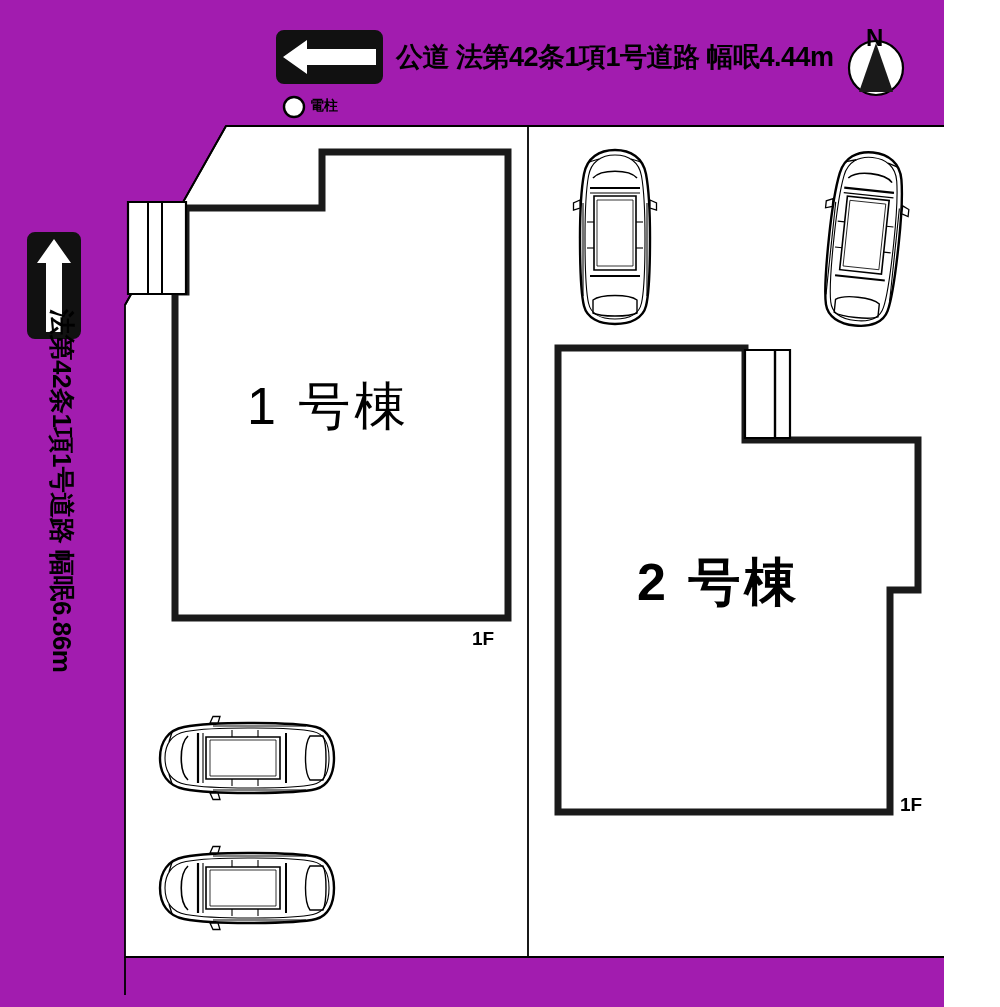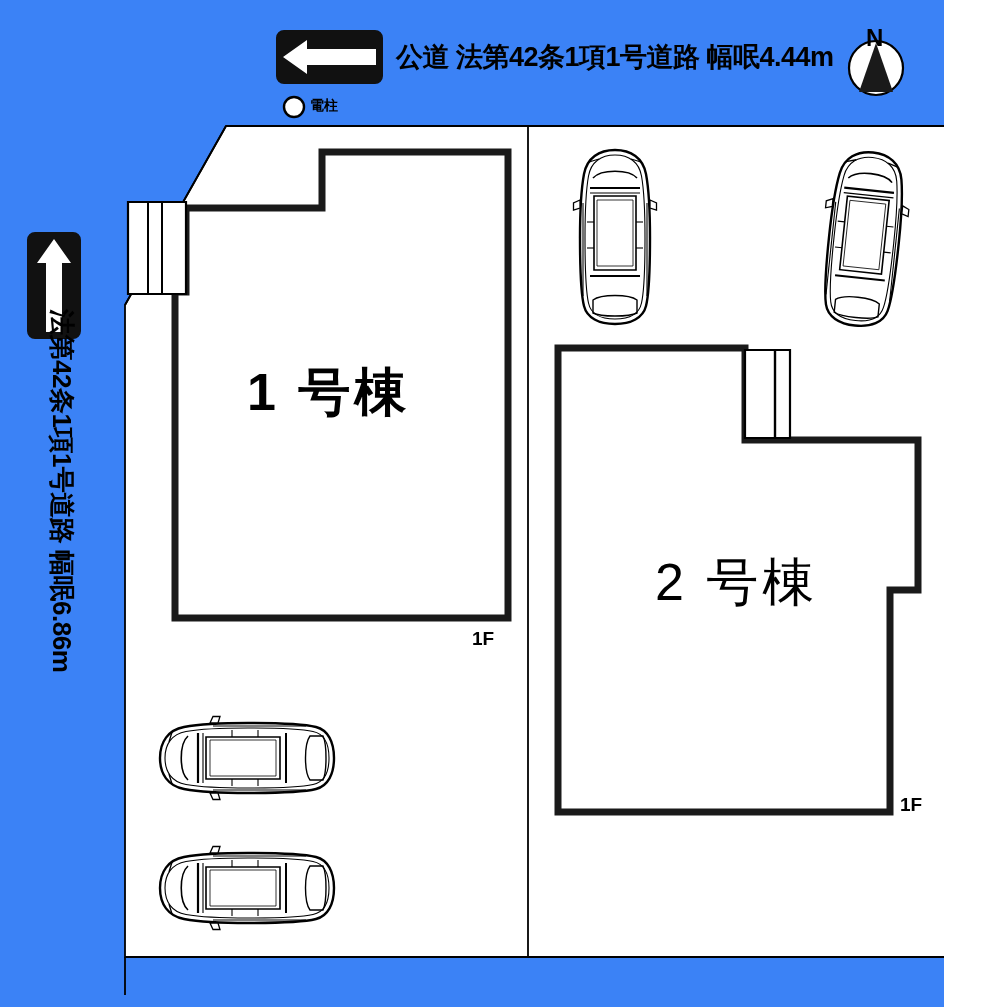--- a/index.html
+++ b/index.html
@@ -8,21 +8,21 @@
     padding: 0;
     background: #ffffff;
   }
   body {
     font-family: "Liberation Sans", "DejaVu Sans", sans-serif;
   }
   #plan-root {
     position: relative;
     width: 944px;
     height: 1007px;
-    background: #3b82f6;
+    background: #a21caf;
     overflow: hidden;
   }
   svg.plan-svg {
     position: absolute;
     left: 0;
     top: 0;
     width: 1000px;
     height: 1007px;
     display: block;
   }
@@ -56,31 +56,31 @@
     text-align: left;
   }
   #north-letter {
     left: 866px;
     top: 26px;
     font-size: 24px;
     font-weight: bold;
   }
   #bldg1-label {
     left: 247px;
-    top: 366px;
+    top: 380px;
     font-size: 52px;
     letter-spacing: 4px;
-    font-weight: bold;
+    font-weight: normal;
   }
   #bldg2-label {
-    left: 655px;
+    left: 637px;
     top: 556px;
     font-size: 52px;
     letter-spacing: 4px;
-    font-weight: normal;
+    font-weight: bold;
   }
   #floor1-a {
     left: 472px;
     top: 629px;
     font-size: 19px;
     font-weight: bold;
   }
   #floor1-b {
     left: 900px;
     top: 795px;

